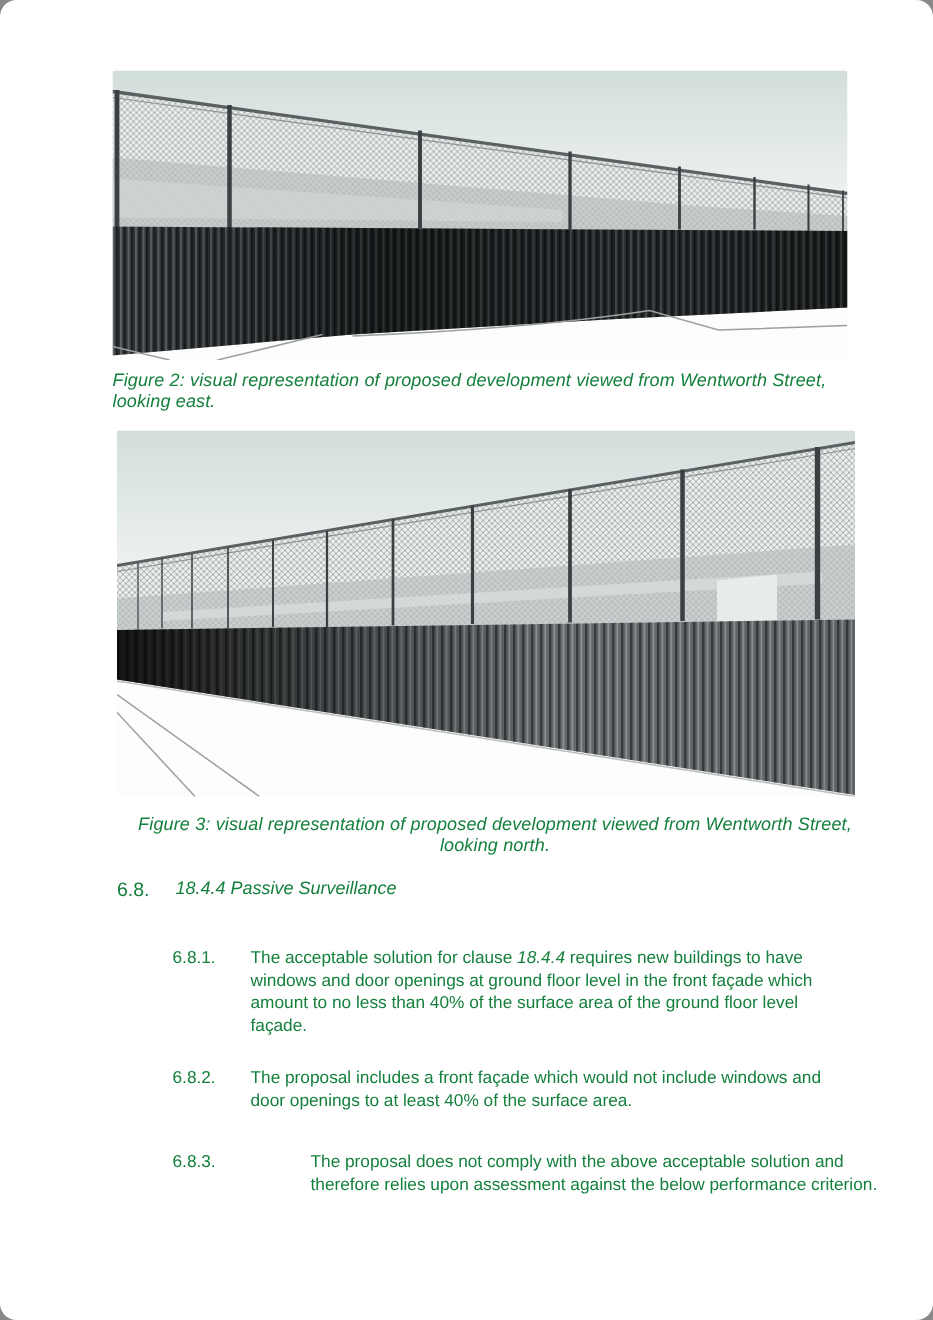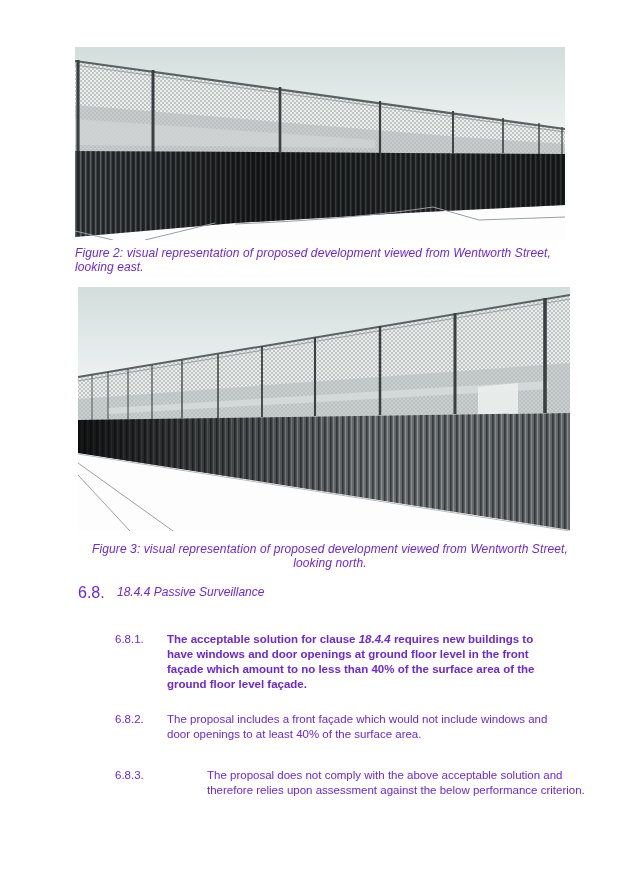--- a/index.html
+++ b/index.html
@@ -3,35 +3,36 @@
 <meta charset="utf-8">
 <style>
   html, body { margin: 0; padding: 0; background: #888; }
   .page {
     position: relative;
     width: 622px;
     height: 880px;
     margin: 0 auto;
     background: #ffffff;
     font-family: "Liberation Sans", sans-serif;
-    color: #6d28d9;
+    color: #15803d;
     overflow: hidden;
+    border-radius: 11px;
   }
   .fig { position: absolute; display: block; }
   .fig svg { display: block; }
   .caption {
     position: absolute;
     font-style: italic;
     font-size: 12px;
     line-height: 14px;
     letter-spacing: 0.1px;
   }
   .heading-number {
     position: absolute;
-    font-size: 16px;
+    font-size: 13px;
     line-height: 15px;
   }
   .heading-title {
     position: absolute;
     font-style: italic;
     font-size: 12px;
     line-height: 15px;
   }
   .clause-number {
     position: absolute;
@@ -168,21 +169,21 @@
       </g>
     </svg>
   </div>
 
   <div class="caption" style="left:80px; top:542px; width:500px;text-align:center;">Figure 3: visual representation of proposed development viewed from Wentworth Street, looking north.</div>
 
   <div class="heading-number" style="left:78px; top:585px;">6.8.</div>
   <div class="heading-title" style="left:117px; top:585px;">18.4.4 Passive Surveillance</div>
 
   <div class="clause-number" style="left:115px; top:632px;">6.8.1.</div>
-  <div class="clause-text" style="left:167px; top:632px;font-weight:bold;"><span>The acceptable solution for clause </span><span class="ref-italic">18.4.4</span><span> requires new buildings to have windows and door openings at ground floor level in the front façade which amount to no less than 40% of the surface area of the ground floor level façade.</span></div>
+  <div class="clause-text" style="left:167px; top:632px;"><span>The acceptable solution for clause </span><span class="ref-italic">18.4.4</span><span> requires new buildings to have windows and door openings at ground floor level in the front façade which amount to no less than 40% of the surface area of the ground floor level façade.</span></div>
 
   <div class="clause-number" style="left:115px; top:712px;">6.8.2.</div>
   <div class="clause-text" style="left:167px; top:712px;">The proposal includes a front façade which would not include windows and door openings to at least 40% of the surface area.</div>
 
   <div class="clause-number" style="left:115px; top:768px;">6.8.3.</div>
   <div class="clause-text" style="left:167px; top:768px;margin-left:40px;">The proposal does not comply with the above acceptable solution and therefore relies upon assessment against the below performance criterion.</div>
 
 </div>
 
 </body></html>

